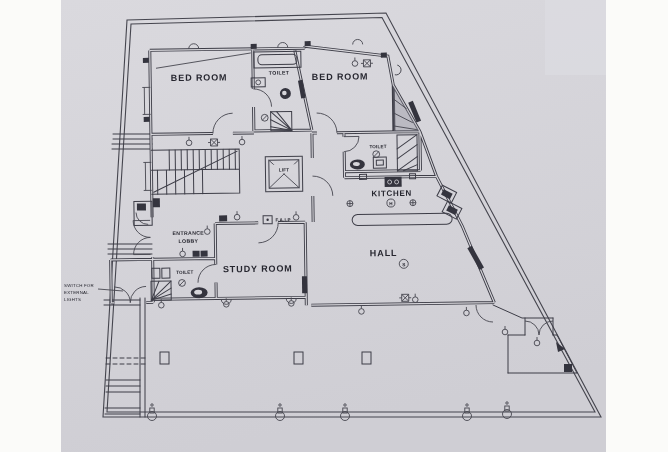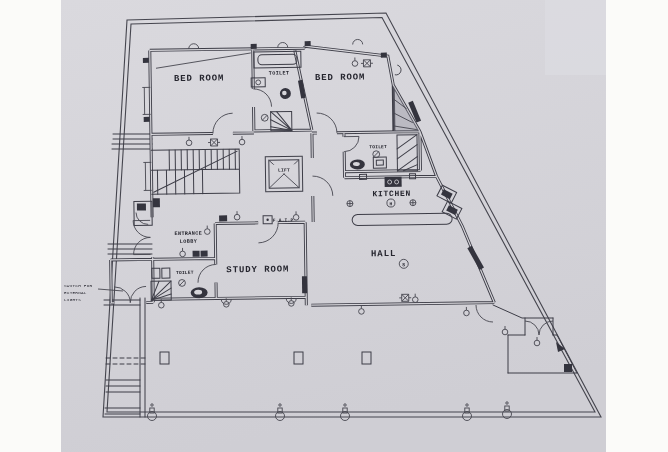--- a/index.html
+++ b/index.html
@@ -1,17 +1,17 @@
 <!DOCTYPE html>
 <html><head>
 <meta charset="utf-8">
 <style>
   html,body{margin:0;padding:0;background:#ffffff;}
   .stage{position:relative;width:668px;height:452px;overflow:hidden;
-         font-family:Liberation Mono, monospace;filter:blur(.2px);}
+         font-family:Liberation Sans, sans-serif;filter:blur(.2px);}
   svg{display:block}
   .ln{stroke:#3d3d47;fill:none;stroke-width:1;stroke-linecap:round}
   .wall{stroke:#3d3d47;fill:none;stroke-width:3}
   .wallgap{stroke:#d6d5da;fill:none;stroke-width:1.2}
   .thin{stroke:#46464f;fill:none;stroke-width:.9}
   .fdark{fill:#34343e;stroke:none}
   .fpaper{fill:#d6d5da;stroke:none}
   .bnd{stroke:#45454e;fill:none;stroke-width:1.1}
   text{fill:#26262f}
   .room{font-size:9px;font-weight:bold;letter-spacing:.9px}

